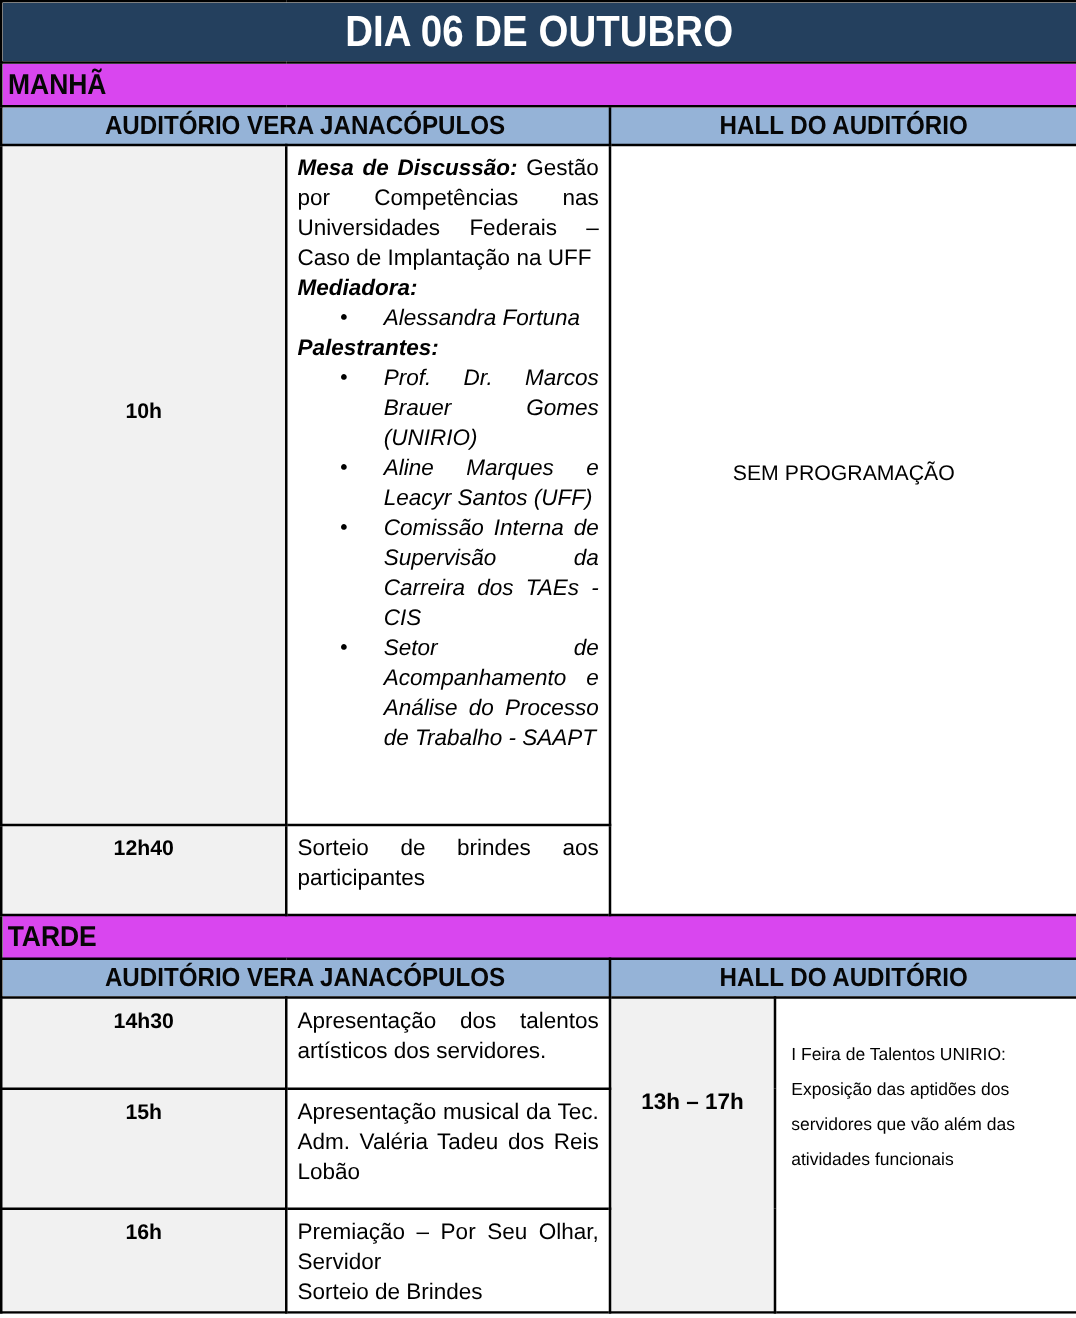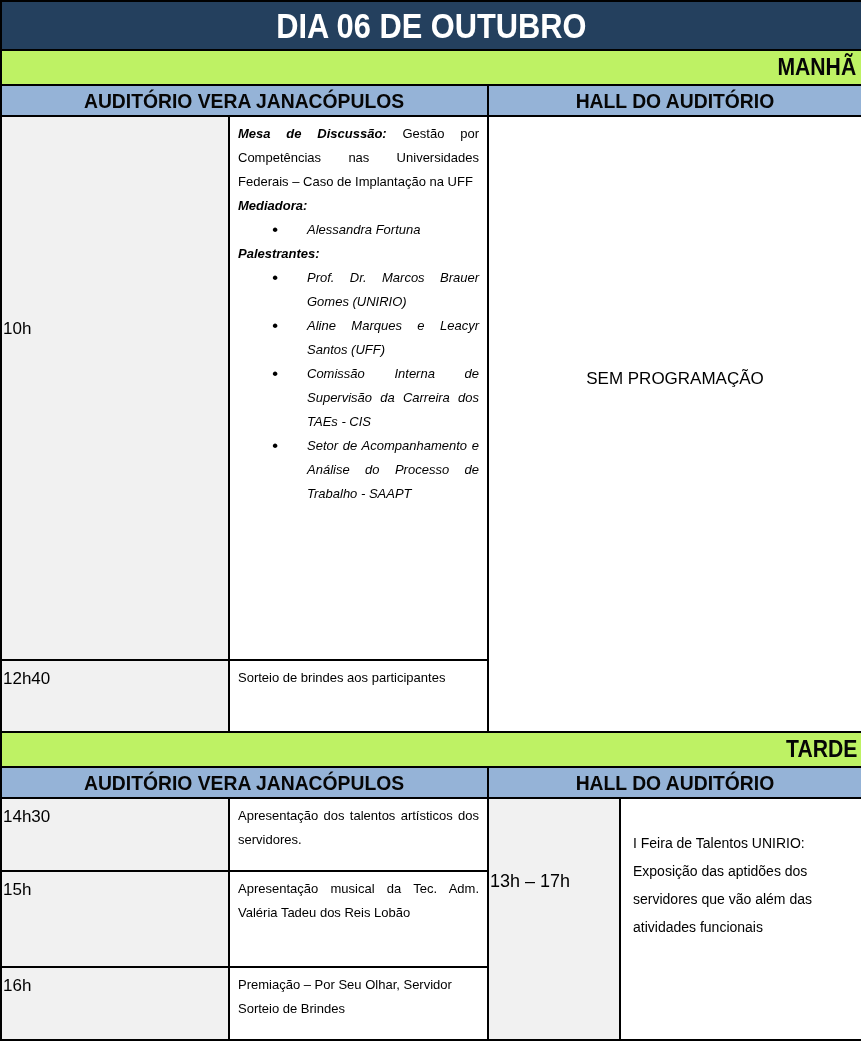--- a/index.html
+++ b/index.html
@@ -2,29 +2,29 @@
 <html><head>
 <meta charset="utf-8">
 <style>
   html,body{margin:0;padding:0;background:#fff;}
   .page{width:861px;font-family:"Liberation Sans","DejaVu Sans",sans-serif;color:#000;}
   table.sched{width:861px;border-collapse:collapse;table-layout:fixed;}
   table.sched td{border:2px solid #000;overflow:hidden;}
   
   .title-cell{background:#24405E;height:45px;text-align:center;vertical-align:middle;margin-top:41px;}
   .title-text{display:inline-block;color:#fff;font-size:35px;font-weight:800;letter-spacing:0px;transform:scaleX(.88);white-space:nowrap;}
-  .band-cell{background:#bef264;height:31px;text-align:right;vertical-align:middle;}
+  .band-cell{background:#d946ef;height:31px;text-align:left;vertical-align:middle;}
   .band-text{display:inline-block;font-size:23px;font-weight:800;color:#060606;transform:scaleX(.92);white-space:nowrap;}
   .colhead-cell{background:#95B3D7;height:27px;text-align:center;vertical-align:middle;}
   .colhead-text{display:inline-block;font-size:21px;font-weight:800;color:#060606;transform:scaleX(.92);white-space:nowrap;}
   
-  .time-cell{background:#F1F1F1;vertical-align:top;font-weight:normal;font-size:17px;padding-top:8px;}
+  .time-cell{background:#F1F1F1;text-align:center;vertical-align:top;font-weight:bold;font-size:17px;padding-top:8px;}
   .time-10h{padding-top:202px;}
   .time-range{padding-top:72px;font-size:18px;}
-  .content-cell{background:#fff;vertical-align:top;text-align:justify;padding:5px 8px 4px 8px;font-size:13px;line-height:24px;}
+  .content-cell{background:#fff;vertical-align:top;text-align:justify;padding:5px 8px 4px 8px;font-size:18px;line-height:24px;}
   .content-cell p{margin:0;}
   .bi{font-weight:bold;font-style:italic;}
   ul.blist{margin:0;padding:0;list-style:none;font-style:italic;}
   ul.blist li{position:relative;padding-left:69px;text-align:justify;}
   ul.blist li::before{content:"\2022";position:absolute;left:34px;top:0;font-size:17px;}
   .hall-empty-cell{background:#fff;text-align:center;vertical-align:middle;font-size:17px;padding-bottom:92px;}
   .hall-feira-cell{background:#fff;vertical-align:top;text-align:left;padding:30px 10px 0 12px;font-size:14px;line-height:28px;}
   .r10h{height:544px;}
   .r12h40{height:72px;}
   .r14h30{height:73px;}

